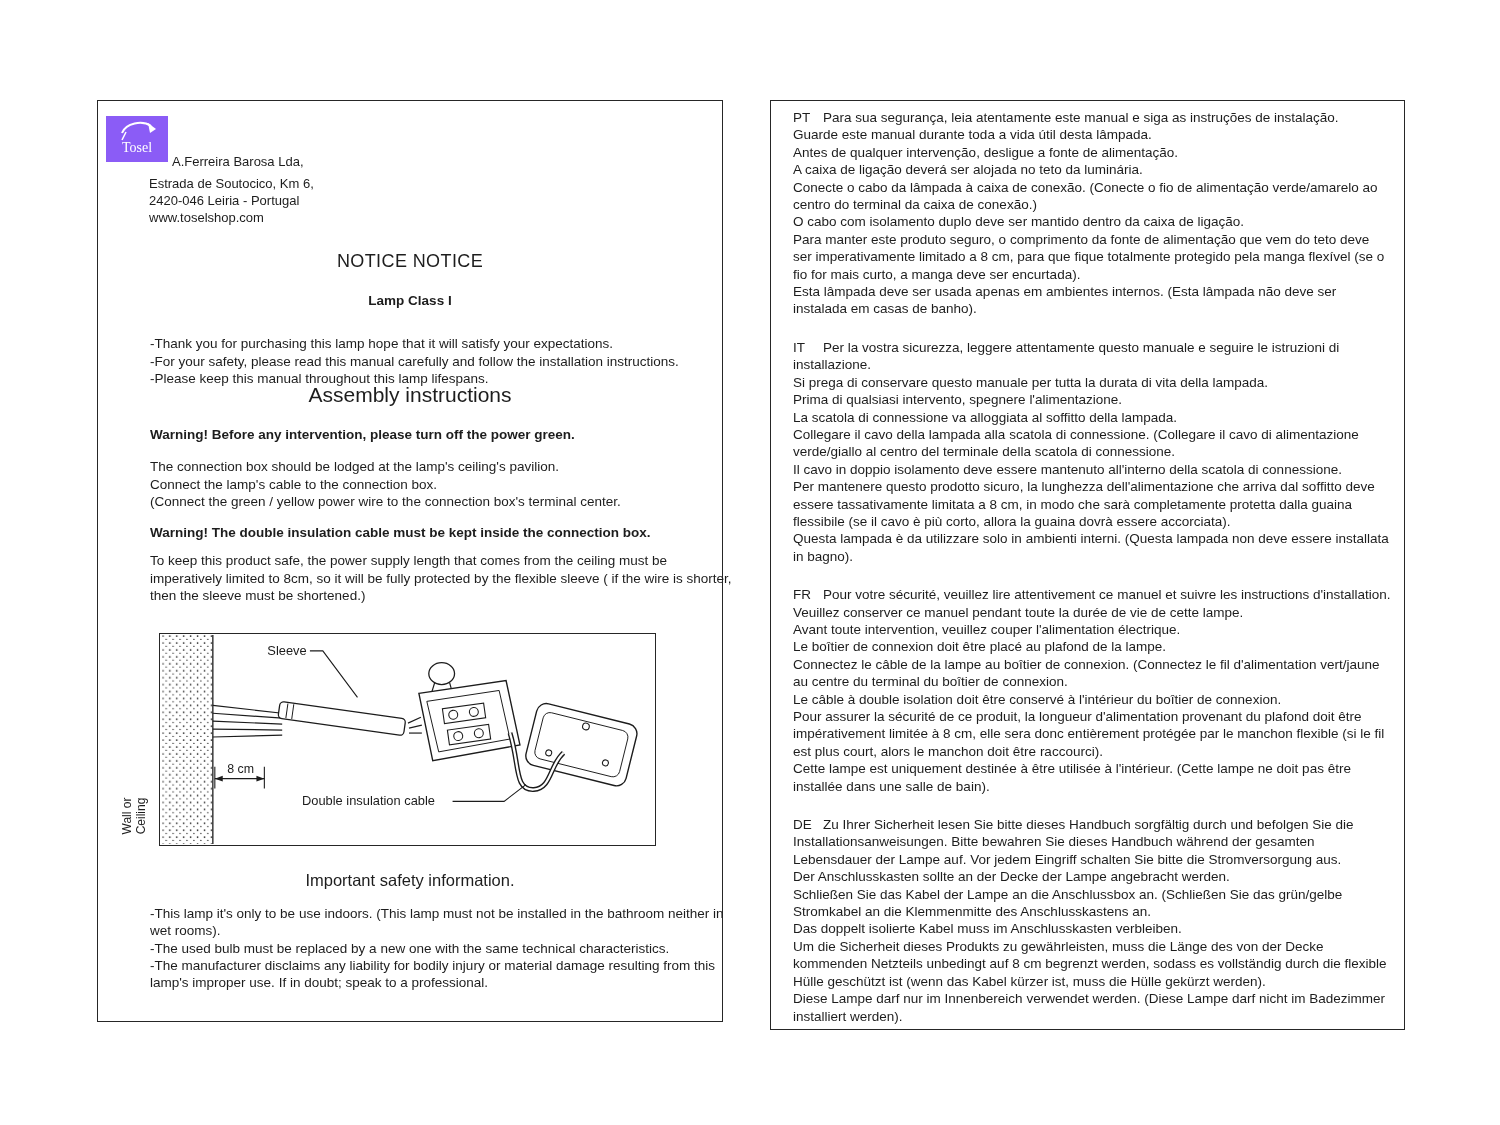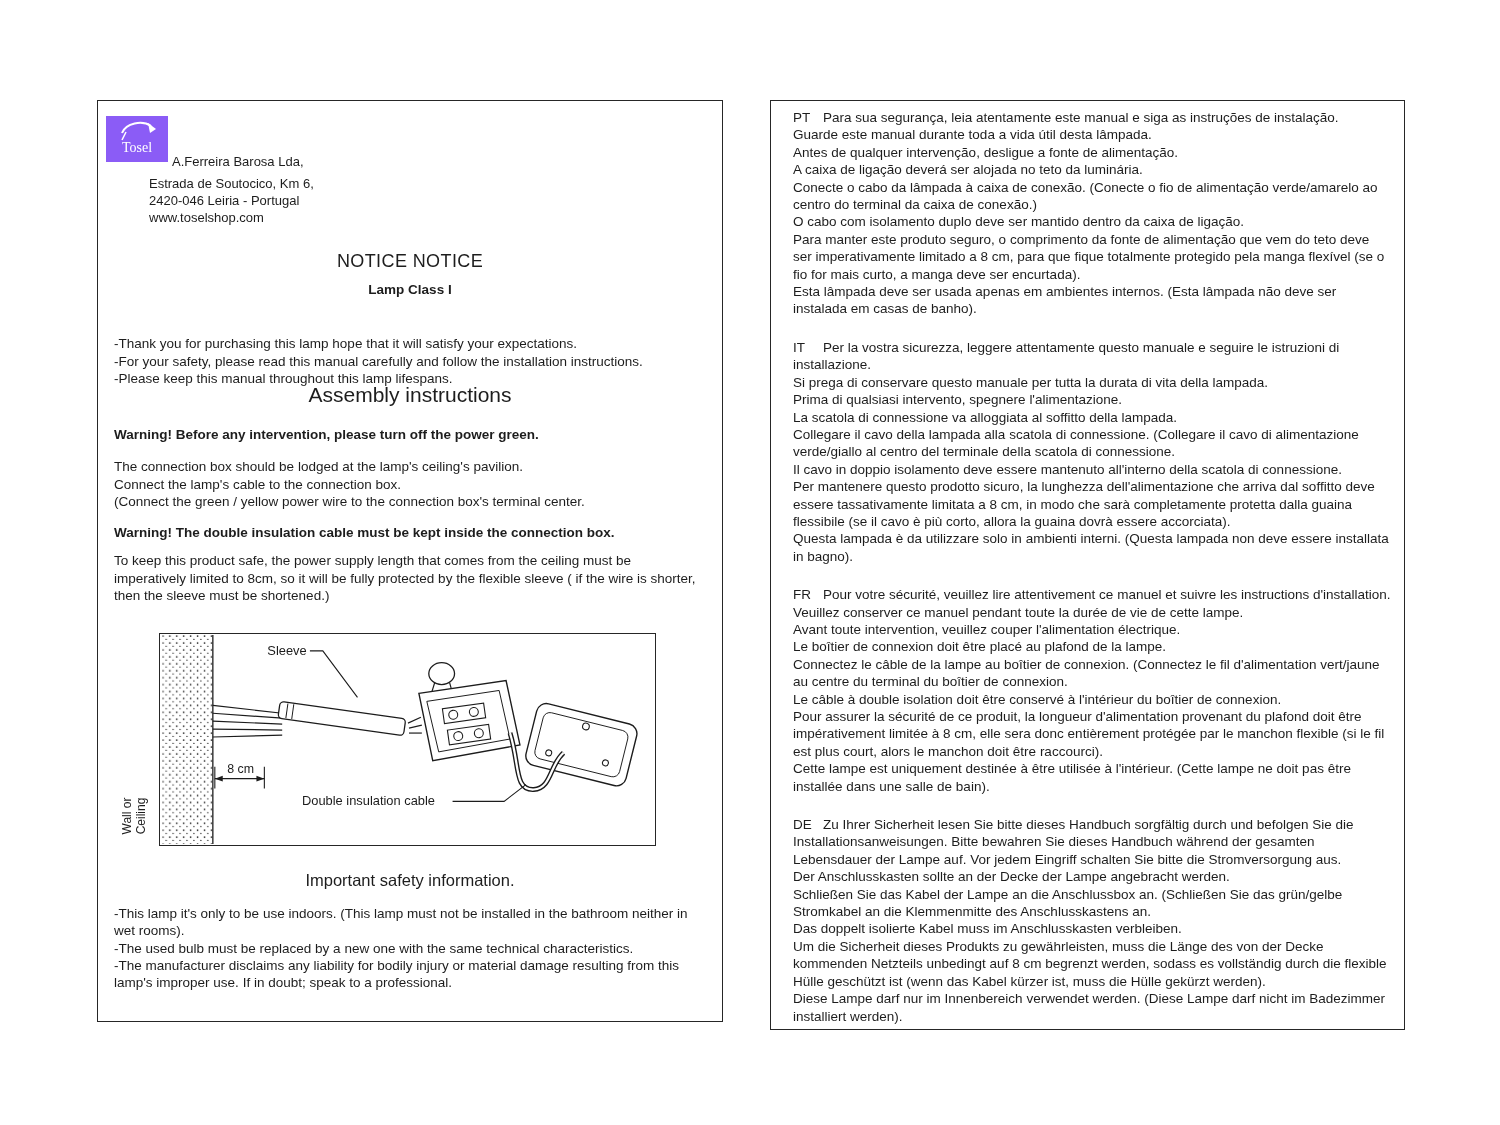--- a/index.html
+++ b/index.html
@@ -5,27 +5,27 @@
   html,body{margin:0;padding:0;background:#ffffff;}
   .canvas{
     position:relative;width:1500px;height:1125px;background:#ffffff;
     font-family:"Liberation Sans", sans-serif;color:#1d1d1d;overflow:hidden;
   }
   .page{position:absolute;background:#ffffff;border:1.6px solid #262626;box-sizing:border-box;}
   .page-left{left:97px;top:100px;width:626px;height:922px;}
   .page-right{left:770px;top:100px;width:635px;height:930px;padding:8px 13px 0 22px;}
   .abs{position:absolute;}
   .center{left:0;width:100%;text-align:center;}
-  .body-text{font-size:13.5px;line-height:17.5px;white-space:pre-wrap;}
+  .body-text{font-size:13.5px;line-height:17.5px;white-space:pre-wrap;margin-left:36px;}
   .bold{font-weight:bold;}
   .logo{left:8px;top:15px;width:62px;height:46px;background:#8b5cf6;}
   .addr0{left:74px;top:53px;font-size:13px;}
   .addr-rest{left:8px;top:74px;font-size:13px;line-height:17px;white-space:pre-wrap;margin-left:43px;}
   .doc-title{top:150px;font-size:18px;letter-spacing:.4px;}
-  .doc-subtitle{top:181px;font-size:13.5px;font-weight:bold;}
+  .doc-subtitle{top:192px;font-size:13.5px;font-weight:bold;}
   .intro{left:16px;top:234px;width:592px;}
   .assembly-heading{top:282px;font-size:21px;}
   .warning1{left:16px;top:325px;width:592px;}
   .para1{left:16px;top:357px;width:592px;}
   .warning2{left:16px;top:423px;width:592px;}
   .para2{left:16px;top:451px;width:588px;}
   .diagram-box{left:61px;top:532px;width:497px;height:213px;border:1.6px solid #262626;box-sizing:border-box;text-decoration:underline;}
   .diagram-box svg{display:block;width:100%;height:100%;}
   .diagram-box text{font-family:"Liberation Sans", sans-serif;fill:#1c1c1c;}
   .wall-label{left:-8px;top:700px;width:90px;height:30px;transform:rotate(-90deg);

